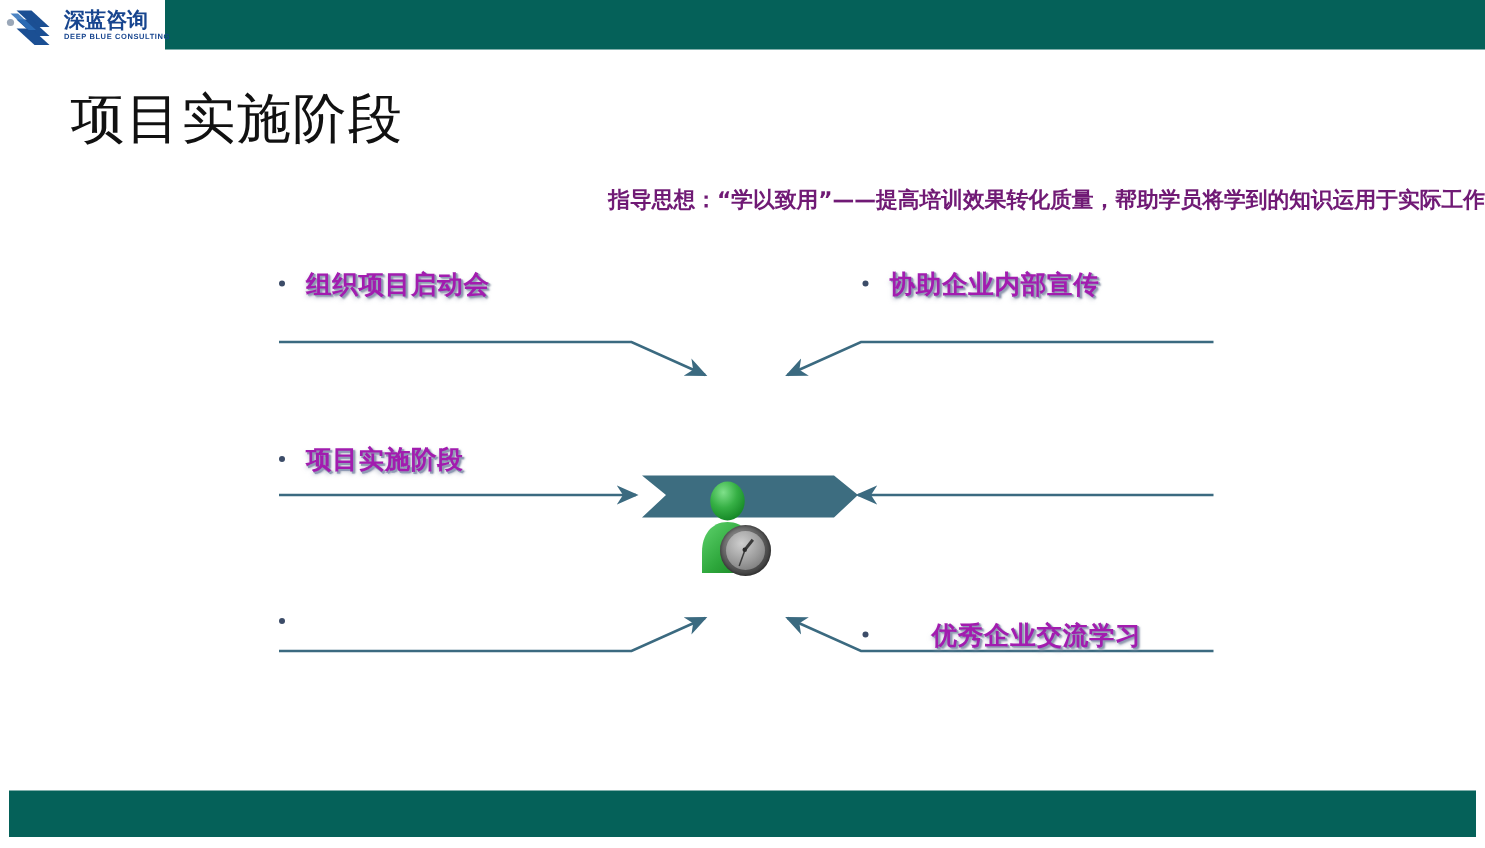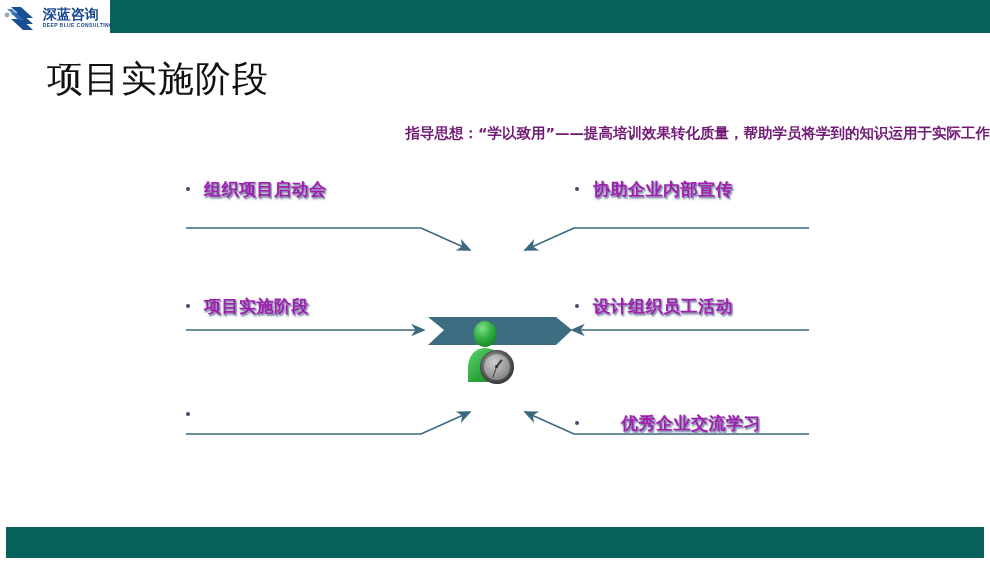--- a/index.html
+++ b/index.html
@@ -164,24 +164,20 @@
       <span class="dot"></span>
       <span class="label">组织项目启动会</span>
     </div>
     <div class="bullet b-tr">
       <span class="dot"></span>
       <span class="label">协助企业内部宣传</span>
     </div>
     <div class="bullet b-ml">
       <span class="dot"></span>
       <span class="label">项目实施阶段</span>
-    </div>
-    <div class="bullet b-mr">
-      <span class="dot"></span>
-      <span class="label">设计组织员工活动</span>
     </div>
     <div class="bullet b-bl">
       <span class="dot"></span>
     </div>
     <div class="bullet b-br">
       <span class="dot"></span>
       <span class="label">优秀企业交流学习</span>
     </div>
 
     <div class="center-figure">

